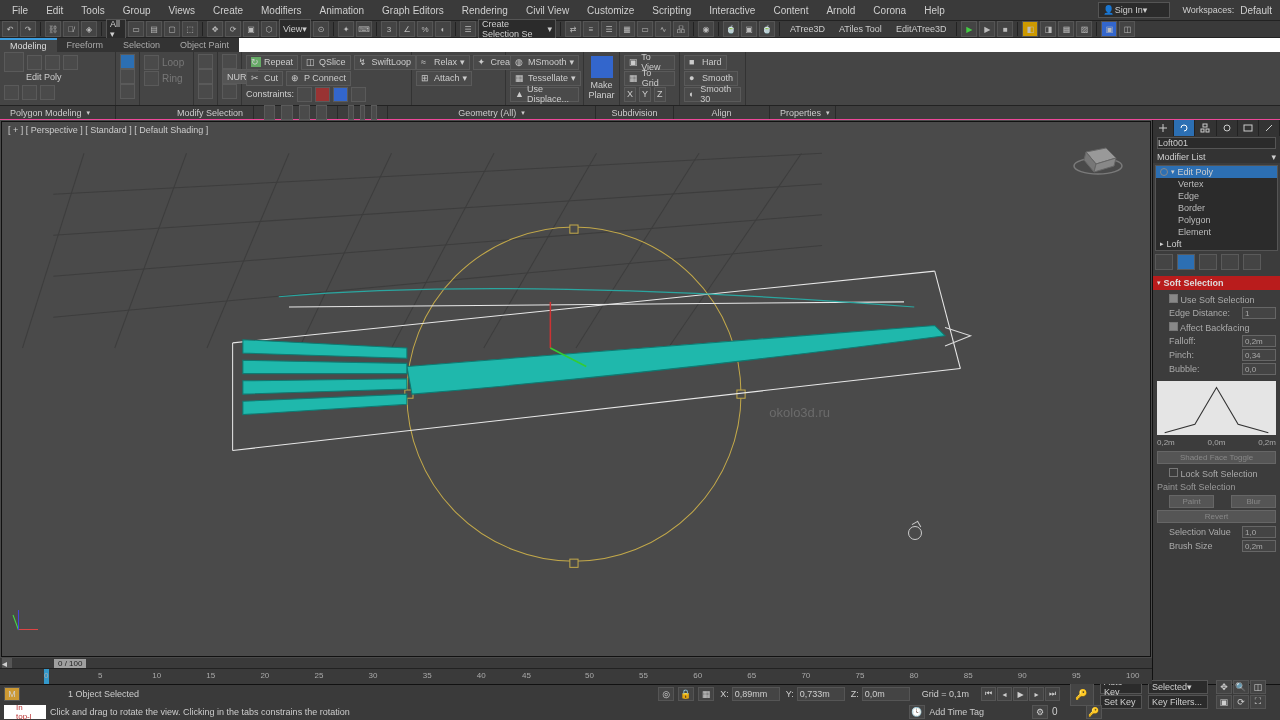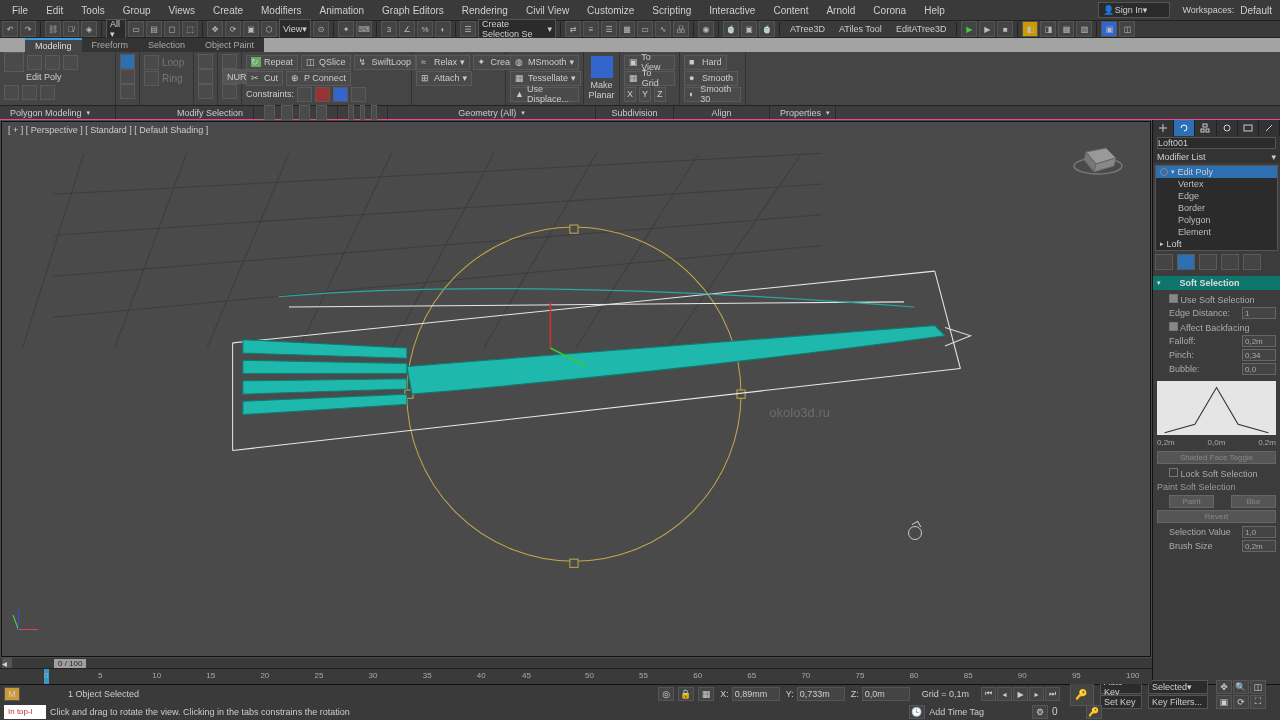--- a/index.html
+++ b/index.html
@@ -14,21 +14,21 @@
 .ws-label { margin-left: 10px; font-size: 9px; }
 .ws-val { padding: 0 4px; }
 
 
 .toolbar { display: flex; align-items: center; height: 18px; background: #3a3a3a; border-top: 1px solid #222; border-bottom: 1px solid #222; padding: 0 2px; gap: 2px; }
 .tbtn { width: 16px; height: 16px; background: #444; border: 1px solid #555; display:flex; align-items:center; justify-content:center; font-size:8px; color:#bbb;}
 .tdd { height: 20px; background: #2b2b2b; border: 1px solid #555; font-size: 9px; padding: 0 3px; display:flex; align-items:center; }
 .sep { width: 1px; height: 14px; background: #222; margin: 0 2px; }
 
 
-.tabs { display: flex; height: 14px; background: #a3a3a3; padding-left: 25px; }
+.tabs { display: flex; height: 14px; background: #ffffff; }
 .tab { padding: 0 10px; font-size: 9px; line-height: 14px; background: #333; color: #aaa; }
 .tab.active { background: #454545; color: #ddd; border-top: 2px solid #3c9dde; line-height: 12px; }
 
 
 .ribbon { display: flex; height: 54px; background: #454545; border-bottom: 1px solid #222; }
 .rgroup { display: flex; flex-direction: column; border-right: 1px solid #333; padding: 2px 4px 0 4px; }
 .rgroup .rrow { display: flex; gap: 3px; align-items: center; height: 16px; }
 .rbtn { height: 15px; background: #4a4a4a; border: 1px solid #5a5a5a; display:flex; align-items:center; padding:0 4px; gap:3px; font-size:9px; color:#ccc; }
 .rbtn .ic { width:10px; height:10px; }
 .ricon { width: 20px; height: 20px; background: #4a4a4a; border: 1px solid #5a5a5a; }
@@ -74,42 +74,42 @@
 .modlist-hd { height:13px; background:#333; padding:0 4px; font-size:9px; display:flex; align-items:center; }
 .modstack { background:#2b2b2b; border:1px solid #555; margin:2px 2px 0 2px; font-size:9px; }
 .modstack .row { padding:1px 4px; display:flex; align-items:center; gap:3px; }
 .modstack .row.sel { background:#2c6fb3; }
 .modstack .row.sub { padding-left: 22px; color:#bbb; }
 .modstack .eye { width:8px; height:8px; border:1px solid #888; border-radius:50%; }
 .modstack .tri { font-size:7px; }
 .stack-btns { display:flex; gap:4px; padding:3px 2px; }
 .stack-btns .b { width:18px; height:16px; background:#444; border:1px solid #5a5a5a; }
 .stack-btns .b.on { background:#2c6fb3; }
-.rollout-hd { height:14px; background:#0f766e; color:#ddd; font-size:9px; display:flex; align-items:center; padding:0 4px; gap:19px; margin:3px 0 0 0; }
+.rollout-hd { height:14px; background:#b91c1c; color:#ddd; font-size:9px; display:flex; align-items:center; padding:0 4px; gap:3px; margin:3px 0 0 0; }
 .rollout-hd .tri { font-size:7px; }
 .params { padding: 2px 4px; font-size:9px; color:#aaa; }
 .params .prow { display:flex; align-items:center; justify-content:space-between; height:14px; gap:4px;margin-left:12px;}
 .params .chk { width:9px; height:9px; border:1px solid #777; display:inline-block; }
 .params .chk.on { background:#888; }
 .params .spin { width:34px; height:12px; background:#444; border:1px solid #666; display:flex; align-items:center; padding:0 2px; font-size:8px; }
 .curve { height:54px; background:#e5e5e5; margin:3px 4px; position:relative; }
 .curve svg { width:100%; height:100%; }
 .curve-labels { display:flex; justify-content:space-between; padding:0 4px; font-size:8px; color:#aaa; }
 .params .wbtn { height:13px; background:#555; border:1px solid #666; text-align:center; font-size:8px; line-height:12px; color:#888; margin:2px 0; }
 
 
 .status { height: 36px; background:#3a3a3a; border-top:1px solid #111; display:flex; flex-direction:column; }
 .status .r1 { height:18px; display:flex; align-items:center; gap:4px; padding:0 4px; }
 .status .r2 { height:18px; display:flex; align-items:center; gap:4px; padding:0 4px; }
 .coord { display:flex; align-items:center; gap:1px; }
 .coord .lb { font-size:9px; padding:0 2px; }
 .coord .fld { width:48px; height:14px; background:#444; border:1px solid #555; font-size:9px; padding:0 2px; display:flex; align-items:center;text-align:center;}
 .sbtn { width:16px; height:14px; background:#444; border:1px solid #555; display:flex; align-items:center; justify-content:center; font-size:9px; }
 .stxt { font-size:9px; color:#ccc; }
-.maxscript { width:42px; height:14px; background:#fff; color:#b33; font-size:8px; display:flex; align-items:center; padding:0 4px; }
+.maxscript { width:42px; height:14px; background:#fff; color:#b33; font-size:8px; display:flex; align-items:center; padding:0 12px; }
 .grid-lbl { font-size:9px; }
 .playback { display:flex; gap:1px; }
 .playback .pb { width:15px; height:14px; background:#444; border:1px solid #555; display:flex; align-items:center; justify-content:center; font-size:8px; }
 .key-dd { height:14px; background:#2b2b2b; border:1px solid #555; font-size:9px; padding:0 3px; display:flex; align-items:center; }
 .bigbtn { width:24px; height:24px; background:#444; border:1px solid #555; display:flex; align-items:center; justify-content:center;}
 </style>
 </head>
 <body>
 
 <div class="app">

